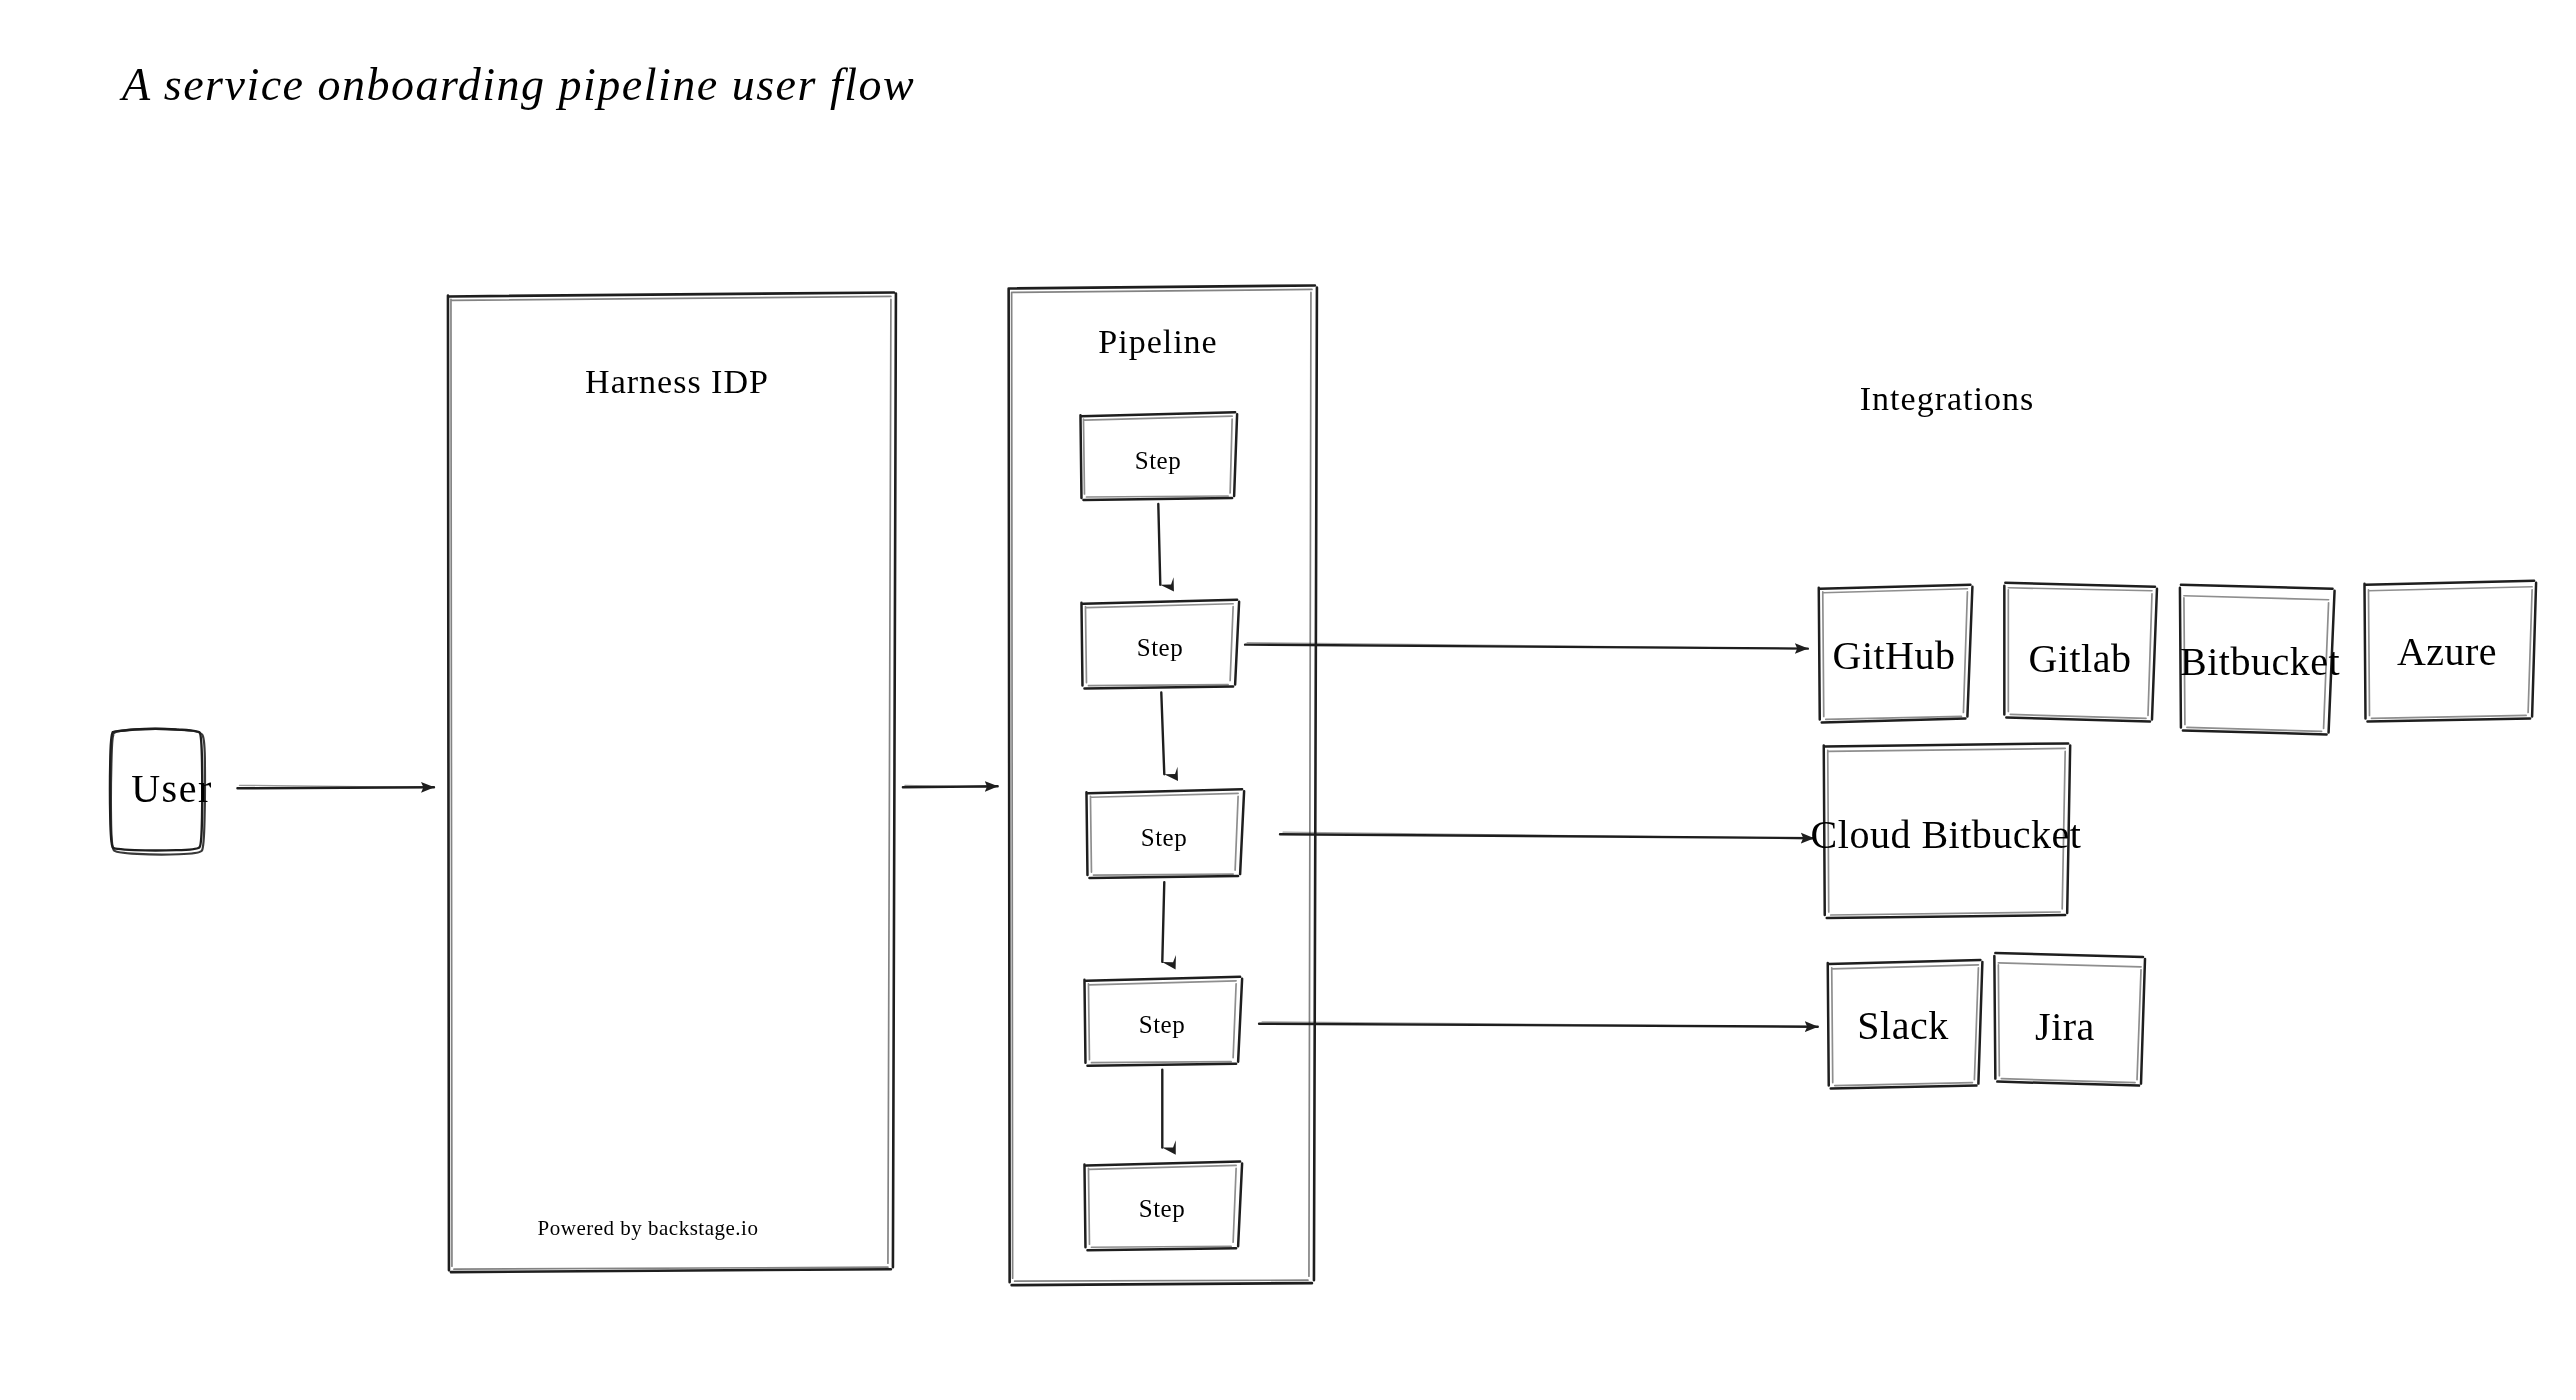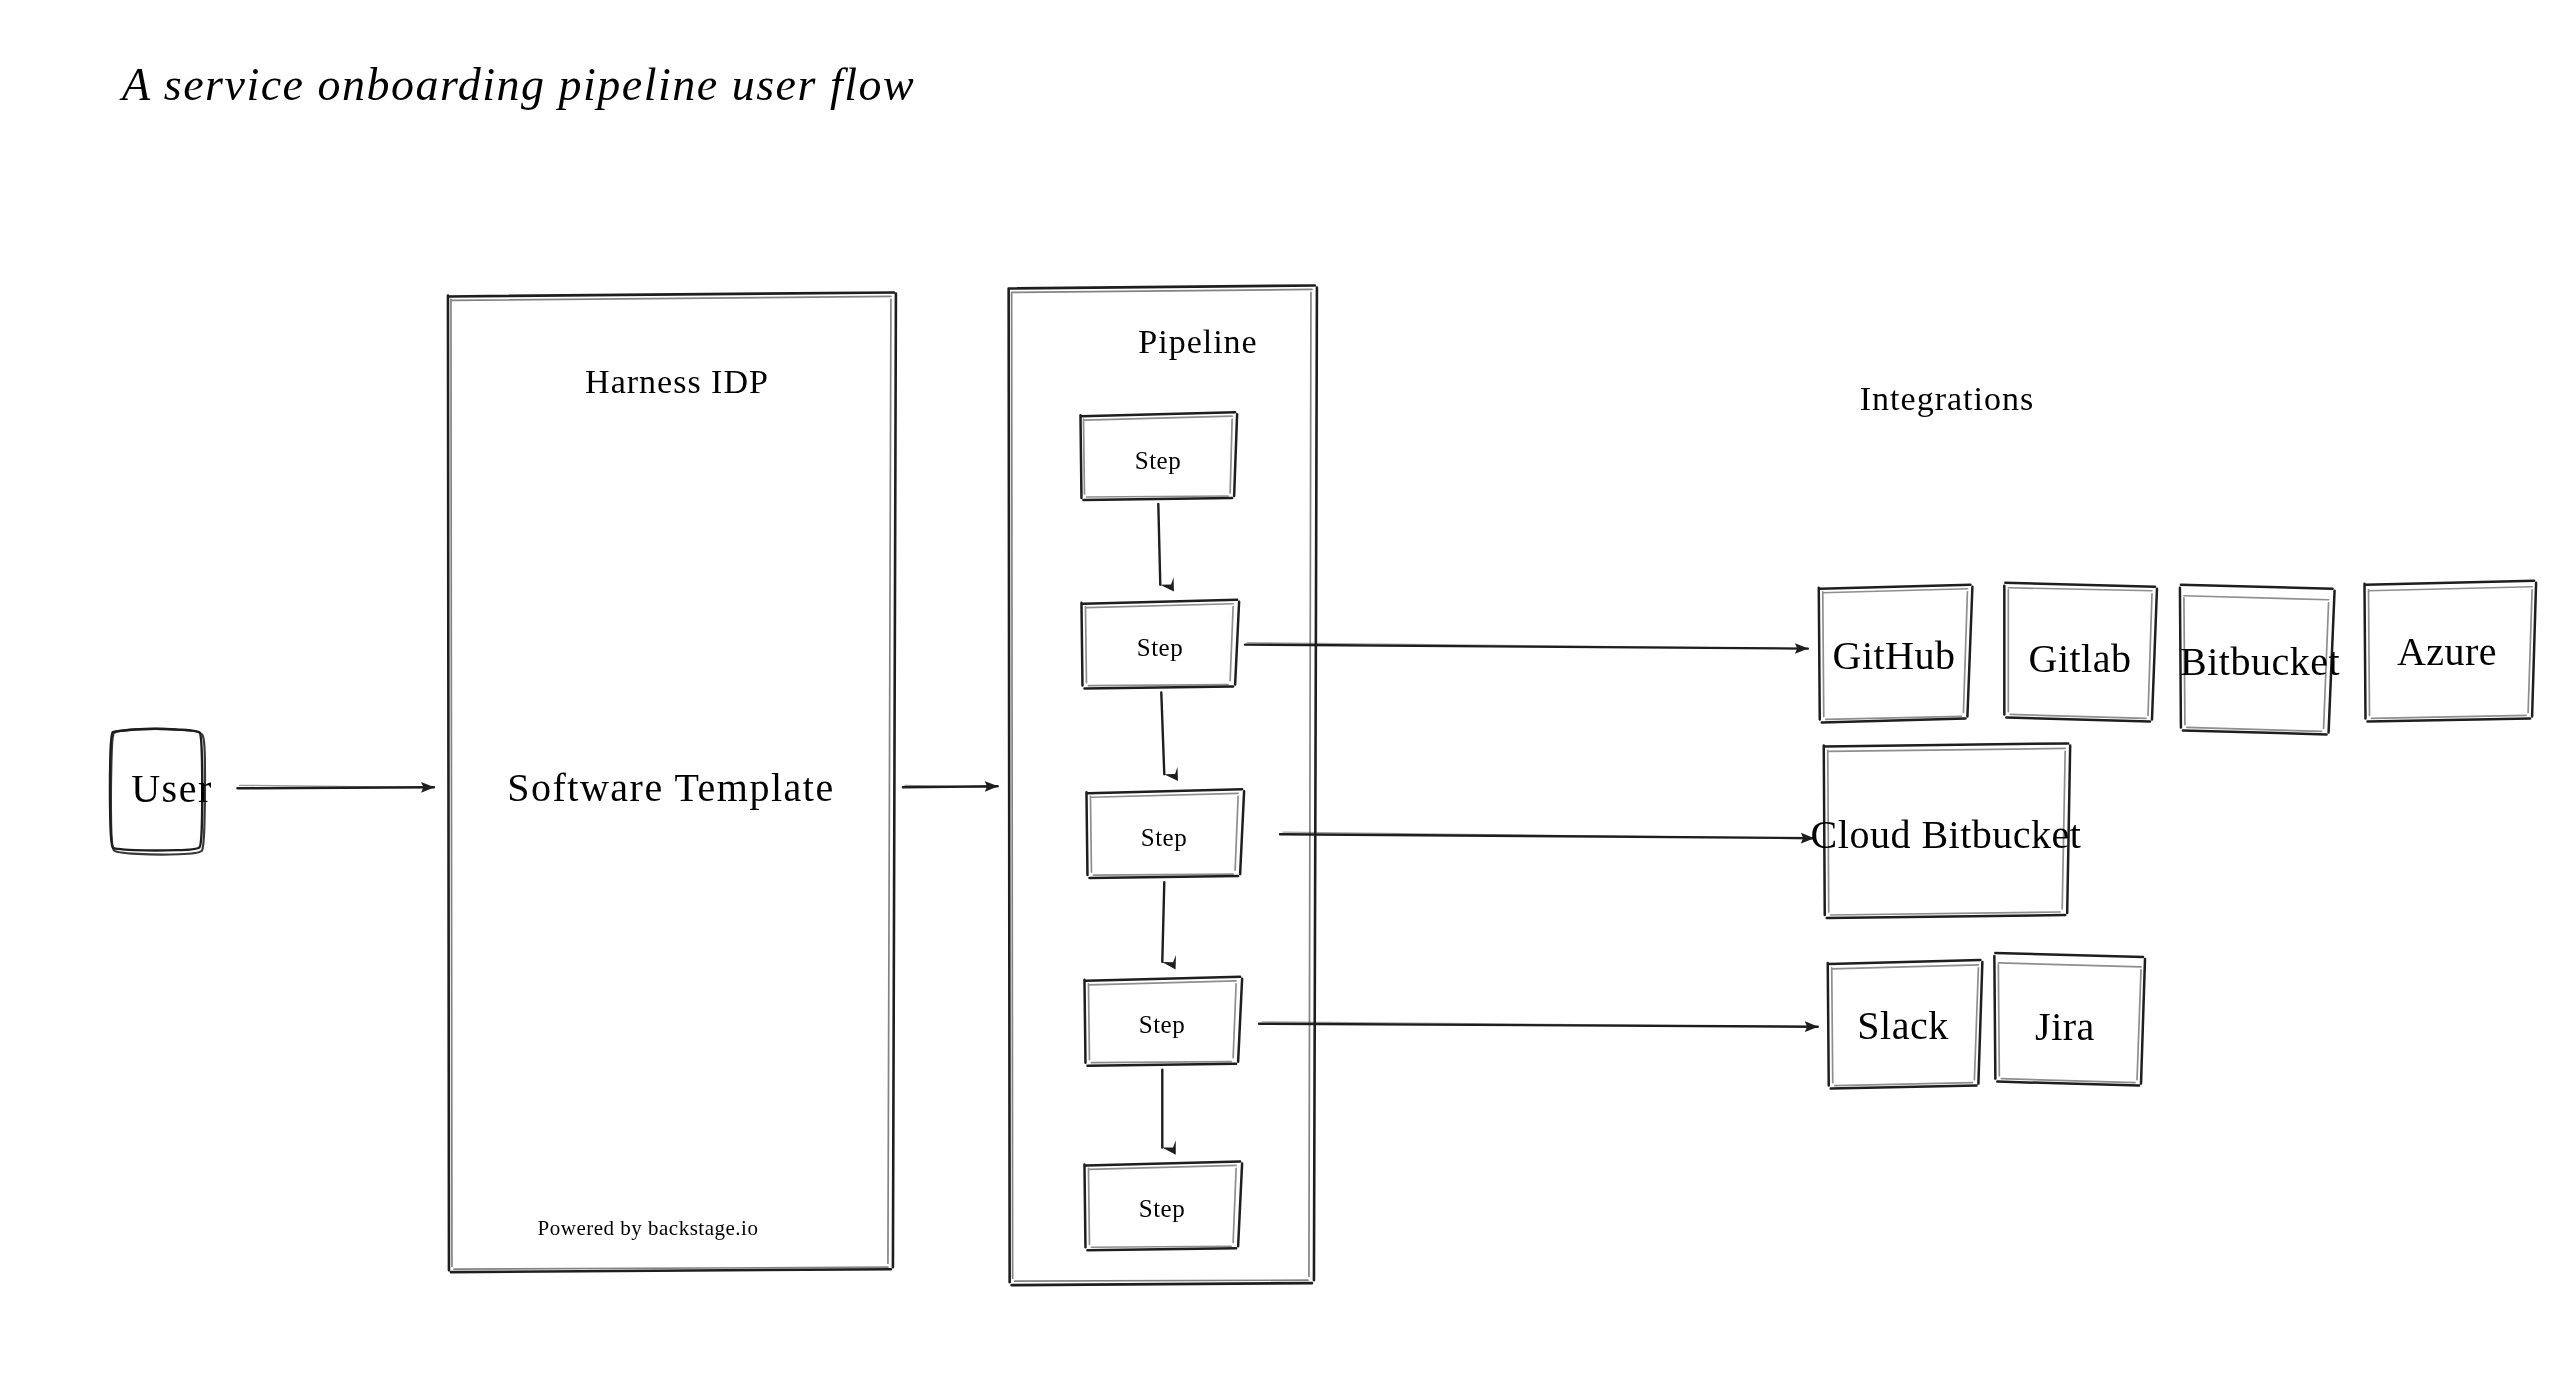--- a/index.html
+++ b/index.html
@@ -188,25 +188,24 @@
 
     </g>
   </svg>
 
   <div class="lbl title" style="left:122px; top:58px;">A service onboarding pipeline user flow</div>
 
   <div class="lbl big" style="left:172px; top:788px;">User</div>
 
   <div class="lbl heading" style="left:670px; top:382px;margin-left:7px;">Harness IDP</div>
 
-  <div class="lbl big" style="left:671px; top:787px;">Software Template</div>
 
   <div class="lbl footer-note" style="left:648px; top:1228px;">Powered by backstage.io</div>
 
-  <div class="lbl heading" style="left:1198px; top:342px;">Pipeline</div>
+  <div class="lbl heading" style="left:1158px; top:342px;">Pipeline</div>
 
   <div class="lbl small" style="left:1158px; top:461px;">Step</div>
   <div class="lbl small" style="left:1160px; top:648px;">Step</div>
   <div class="lbl small" style="left:1164px; top:838px;">Step</div>
   <div class="lbl small" style="left:1162px; top:1025px;">Step</div>
   <div class="lbl small" style="left:1162px; top:1209px;">Step</div>
 
   <div class="lbl heading" style="left:1947px; top:399px;">Integrations</div>
 
   <div class="lbl mid" style="left:1894px; top:655px;">GitHub</div>

